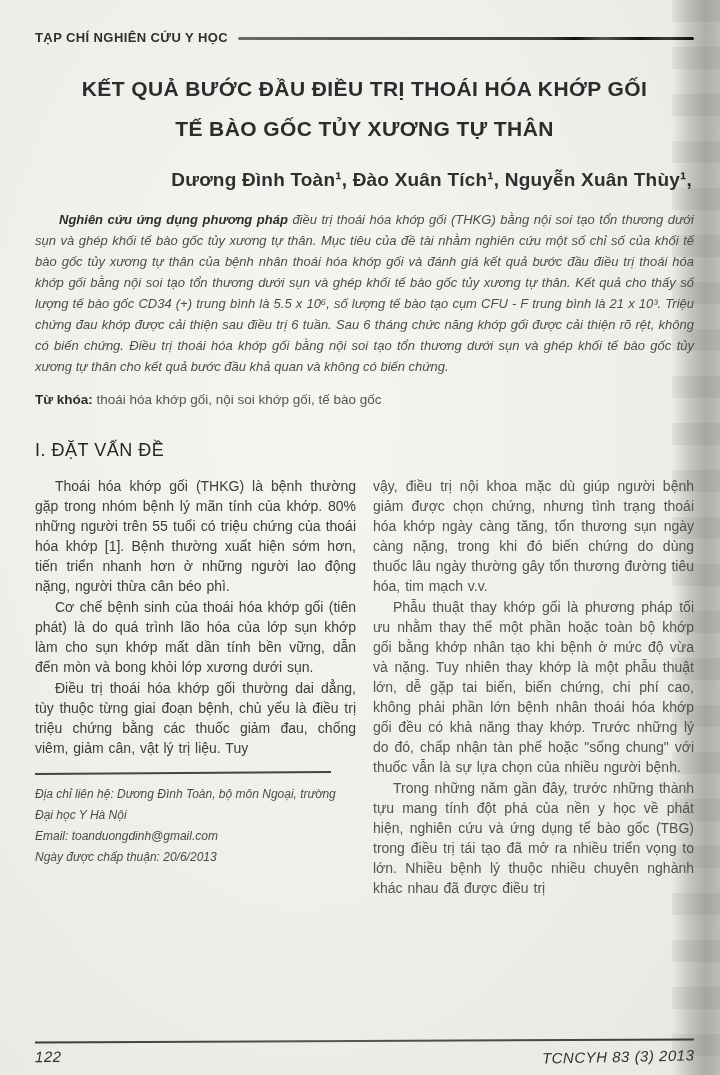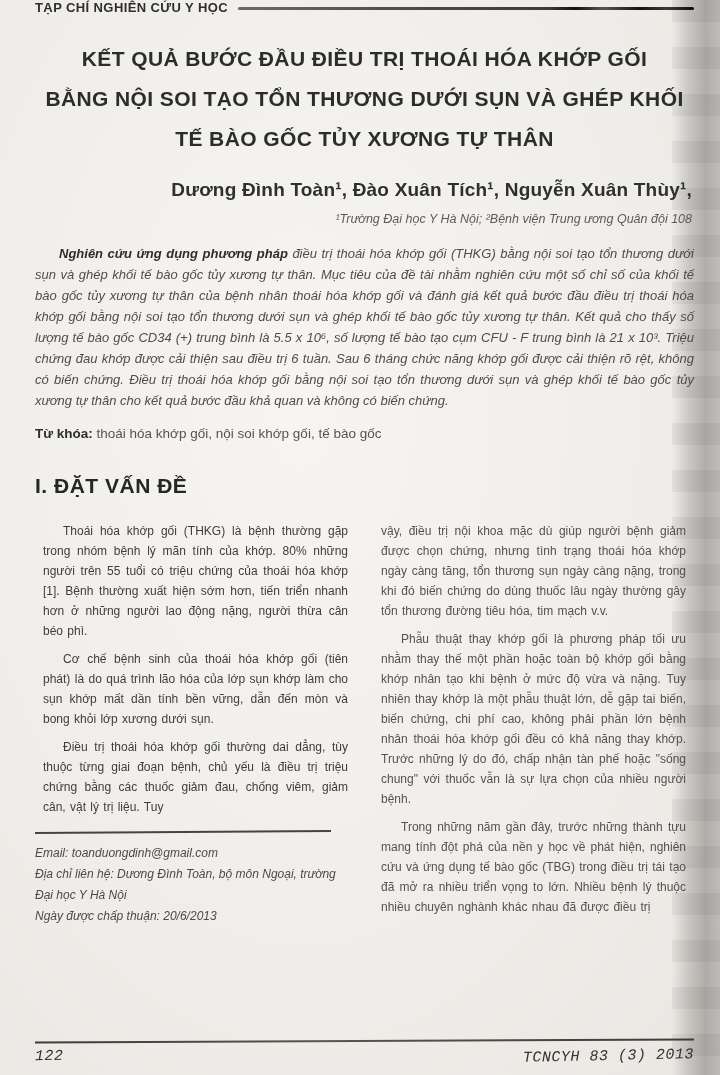--- a/index.html
+++ b/index.html
@@ -23,20 +23,21 @@
       linear-gradient(90deg, rgba(150,148,144,0) 0%, rgba(148,146,142,0.40) 35%, rgba(120,118,114,0.52) 70%, rgba(138,136,132,0.46) 100%);
     pointer-events:none;
   }
   .content{
     position:relative;
     padding:0 26px 0 35px;
   }
   
   .journal-header{
     display:flex;align-items:center;gap:10px;
+    padding-top:30px;
   }
   .journal-name{
     font-size:13px;font-weight:bold;letter-spacing:0.4px;
     color:#2e2e2e;white-space:nowrap;
   }
   .header-rule{
     flex:1;height:3px;margin-top:2px;
     background:linear-gradient(90deg,#6a6a6a 0%,#4a4a4a 40%,#3c3c3c 68%,#101010 74%,#555 80%,#141414 88%,#3a3a3a 94%,#0d0d0d 100%);
     border-radius:2px;
   }
@@ -58,30 +59,30 @@
     color:#4e4d4a;
     text-indent:24px;
   }
   .abstract .lead{font-weight:bold;color:#2e2d2b;}
   .keywords{margin-top:10px;font-size:13.5px;font-style:italic;line-height:20px;}
   .keywords .kw-label{font-weight:bold;font-style:normal;color:#2d2d2d;margin-top:40px;}
   .keywords .kw-text{color:#55544f;font-style:normal;}
   
   .section-heading{
     margin-top:30px;
-    font-size:21px;font-weight:bold;color:#262626;letter-spacing:0.5px;
+    font-size:18px;font-weight:normal;color:#262626;letter-spacing:0.5px;
   }
   
   .columns{
     display:flex;gap:17px;margin-top:15px;
   }
   .col{width:322px;}
   .col p{
-    margin:8px;
-    font-size:12px;line-height:20px;
+    margin:0;
+    font-size:14px;line-height:20px;
     text-align:justify;text-indent:20px;
     color:#3e3d3a;
     word-spacing:1px;
   }
   .col.right p{color:#53524e;}
   .col p.no-indent{text-indent:0;}
   .col p + p{margin-top:1px;}
   
   .footnote-rule{
     margin-top:14px;margin-bottom:10px;
@@ -96,65 +97,62 @@
   .footer{
     position:absolute;left:35px;right:26px;bottom:10px;
   }
   .footer-rule{
     height:2px;background:linear-gradient(90deg,#3d3c38 0%,#57564f 45%,#3c3b36 100%);
     transform:rotate(-0.25deg);
   }
   .footer-row{
     display:flex;justify-content:space-between;align-items:center;
     margin-top:6px;
-    font-family:Liberation Mono, monospace;
   }
   .page-number{font-size:15px;font-style:italic;color:#33322f;letter-spacing:0.5px;transform:rotate(-1deg);}
   .journal-ref{font-size:15px;font-style:italic;color:#33322f;letter-spacing:0.5px;transform:rotate(-1.2deg);}
 </style>
 </head>
 <body>
 
 <div class="page">
   <div class="scan-edge"></div>
 
   <div class="content">
 
     <div class="journal-header">
       <span class="journal-name">TẠP CHÍ NGHIÊN CỨU Y HỌC</span>
       <span class="header-rule"></span>
     </div>
 
     <div class="title-block">
       <div class="title-line">KẾT QUẢ BƯỚC ĐẦU ĐIỀU TRỊ THOÁI HÓA KHỚP GỐI</div>
-      <div class="title-line l2">BẰNG NỘI SOI TẠO TỔN THƯƠNG DƯỚI SỤN VÀ GHÉP KHỐI</div>
       <div class="title-line">TẾ BÀO GỐC TỦY XƯƠNG TỰ THÂN</div>
     </div>
 
     <div class="authors-block">
       <div class="author-line">Dương Đình Toàn¹, Đào Xuân Tích¹, Nguyễn Xuân Thùy¹,</div>
-      <div class="affiliation">¹Trường Đại học Y Hà Nội; ²Bệnh viện Trung ương Quân đội 108</div>
     </div>
 
     <p class="abstract"><span class="lead">Nghiên cứu ứng dụng phương pháp</span><span> điều trị thoái hóa khớp gối (THKG) bằng nội soi tạo tổn thương dưới sụn và ghép khối tế bào gốc tủy xương tự thân. Mục tiêu của đề tài nhằm nghiên cứu một số chỉ số của khối tế bào gốc tủy xương tự thân của bệnh nhân thoái hóa khớp gối và đánh giá kết quả bước đầu điều trị thoái hóa khớp gối bằng nội soi tạo tổn thương dưới sụn và ghép khối tế bào gốc tủy xương tự thân. Kết quả cho thấy số lượng tế bào gốc CD34 (+) trung bình là 5.5 x 10⁶, số lượng tế bào tạo cụm CFU - F trung bình là 21 x 10³. Triệu chứng đau khớp được cải thiện sau điều trị 6 tuần. Sau 6 tháng chức năng khớp gối được cải thiện rõ rệt, không có biến chứng. Điều trị thoái hóa khớp gối bằng nội soi tạo tổn thương dưới sụn và ghép khối tế bào gốc tủy xương tự thân cho kết quả bước đầu khả quan và không có biến chứng.</span></p>
 
     <p class="keywords"><span class="kw-label">Từ khóa:</span><span class="kw-text"> thoái hóa khớp gối, nội soi khớp gối, tế bào gốc</span></p>
 
     <div class="section-heading">I. ĐẶT VẤN ĐỀ</div>
 
     <div class="columns">
       <div class="col left">
         <p>Thoái hóa khớp gối (THKG) là bệnh thường gặp trong nhóm bệnh lý mãn tính của khớp. 80% những người trên 55 tuổi có triệu chứng của thoái hóa khớp [1]. Bệnh thường xuất hiện sớm hơn, tiến triển nhanh hơn ở những người lao động nặng, người thừa cân béo phì.</p>
         <p>Cơ chế bệnh sinh của thoái hóa khớp gối (tiên phát) là do quá trình lão hóa của lớp sụn khớp làm cho sụn khớp mất dần tính bền vững, dẫn đến mòn và bong khỏi lớp xương dưới sụn.</p>
         <p>Điều trị thoái hóa khớp gối thường dai dẳng, tùy thuộc từng giai đoạn bệnh, chủ yếu là điều trị triệu chứng bằng các thuốc giảm đau, chống viêm, giảm cân, vật lý trị liệu. Tuy</p>
 
         <div class="footnote-rule"></div>
         <div class="footnote">
+          <div>Địa chỉ liên hệ: Dương Đình Toàn, bộ môn Ngoại, trường Đại học Y Hà Nội</div>
           <div>Email: toanduongdinh@gmail.com</div>
-          <div>Địa chỉ liên hệ: Dương Đình Toàn, bộ môn Ngoại, trường Đại học Y Hà Nội</div>
           <div>Ngày được chấp thuận: 20/6/2013</div>
         </div>
       </div>
 
       <div class="col right">
         <p class="no-indent">vậy, điều trị nội khoa mặc dù giúp người bệnh giảm được chọn chứng, nhưng tình trạng thoái hóa khớp ngày càng tăng, tổn thương sụn ngày càng nặng, trong khi đó biến chứng do dùng thuốc lâu ngày thường gây tổn thương đường tiêu hóa, tim mạch v.v.</p>
         <p>Phẫu thuật thay khớp gối là phương pháp tối ưu nhằm thay thế một phần hoặc toàn bộ khớp gối bằng khớp nhân tạo khi bệnh ở mức độ vừa và nặng. Tuy nhiên thay khớp là một phẫu thuật lớn, dễ gặp tai biến, biến chứng, chi phí cao, không phải phần lớn bệnh nhân thoái hóa khớp gối đều có khả năng thay khớp. Trước những lý do đó, chấp nhận tàn phế hoặc "sống chung" với thuốc vẫn là sự lựa chọn của nhiều người bệnh.</p>
         <p>Trong những năm gần đây, trước những thành tựu mang tính đột phá của nền y học về phát hiện, nghiên cứu và ứng dụng tế bào gốc (TBG) trong điều trị tái tạo đã mở ra nhiều triển vọng to lớn. Nhiều bệnh lý thuộc nhiều chuyên nghành khác nhau đã được điều trị</p>
       </div>
     </div>

